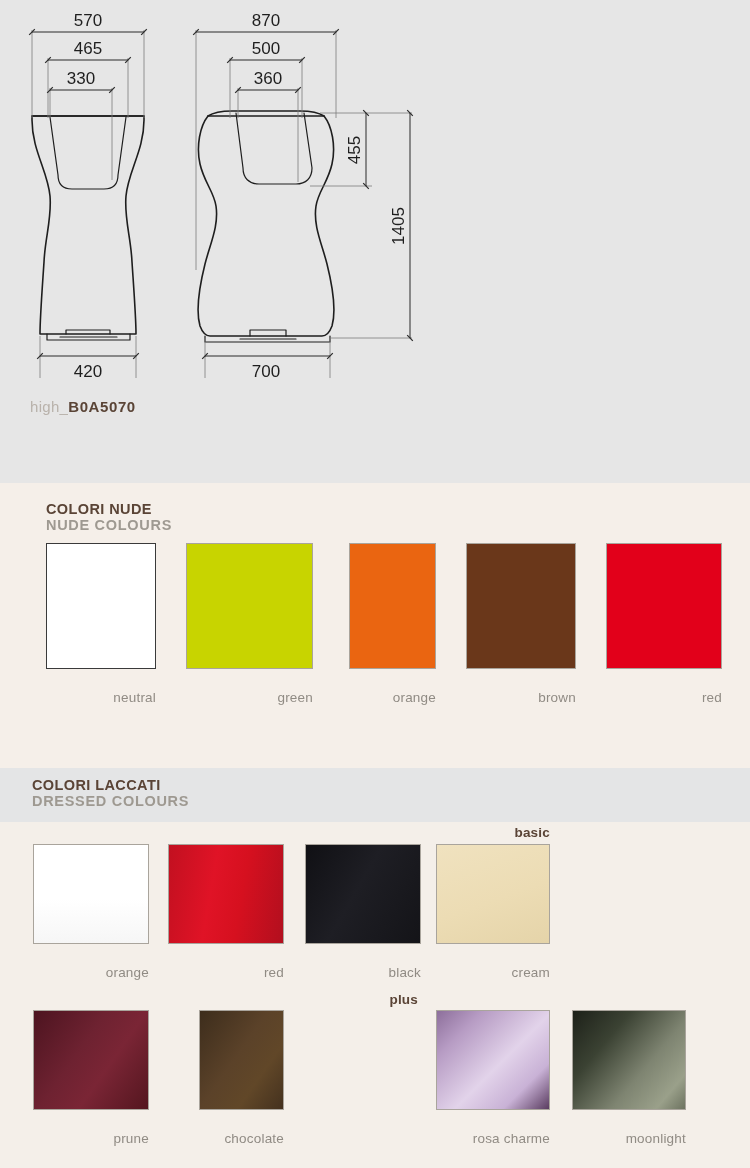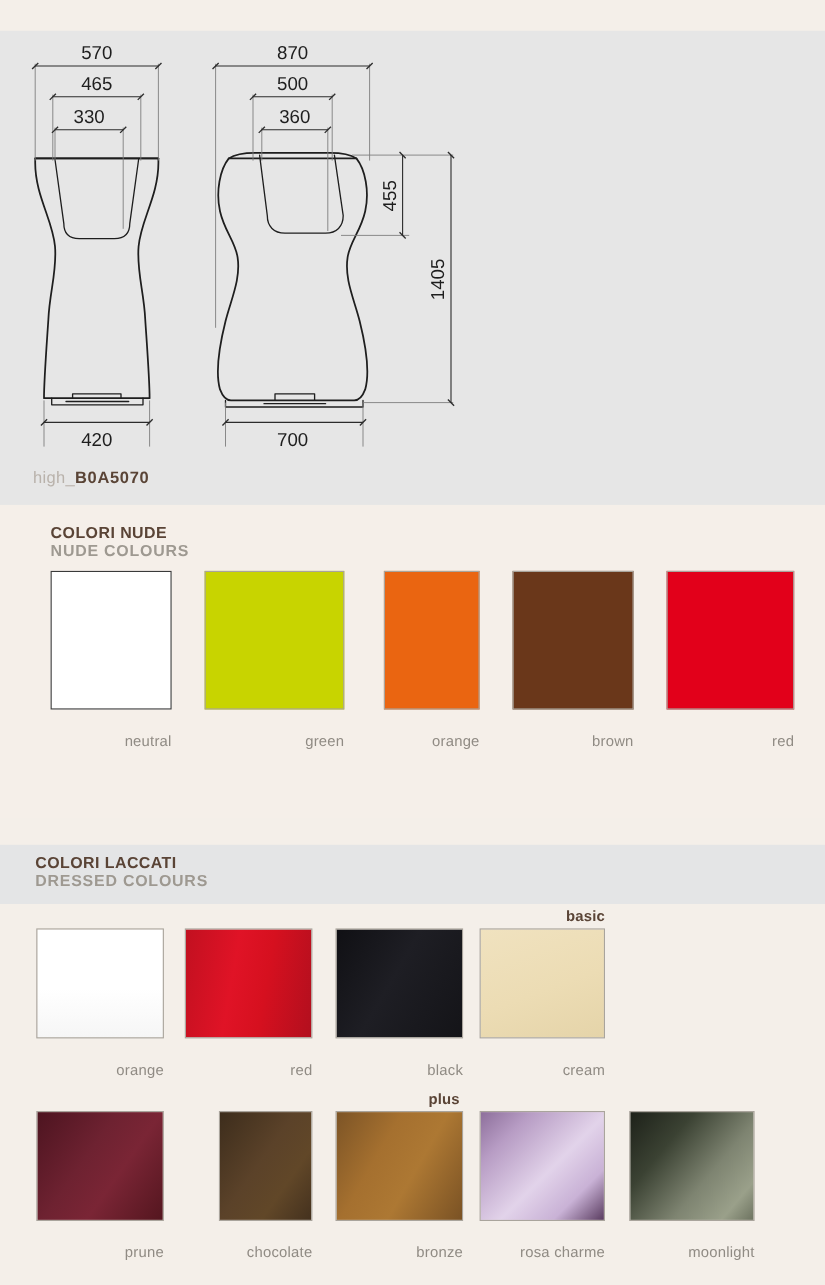--- a/index.html
+++ b/index.html
@@ -8,34 +8,33 @@
     font-family:"Liberation Sans", sans-serif;
     background:#f4efe9;
     position:relative;
     overflow:hidden;
   }
 
   
   #tech-section {
     position:absolute; left:0; top:0; width:750px; height:614px;
     background:#e6e6e6;
-    margin-top:28px;
   }
   #tech-svg { position:absolute; left:0; top:0; }
 
   #product-code {
     position:absolute; left:30px; top:398px;
     font-size:15px; letter-spacing:.3px;
   }
   #product-code .pc-pre { color:#b9b2ab; font-weight:400; }
   #product-code .pc-id  { color:#5a4436; font-weight:700; letter-spacing:.6px; }
 
   
   #nude-section {
-    position:absolute; left:0; top:459px; width:750px; height:285px;
+    position:absolute; left:0; top:483px; width:750px; height:285px;
     background:#f5efe9;
   }
   .sec-head { position:absolute; }
   .sec-head .t1 {
     font-size:14.5px; font-weight:700; color:#5a4436;
     letter-spacing:.4px; line-height:16px;
   }
   .sec-head .t2 {
     font-size:14.5px; font-weight:700; color:#9e9991;
     letter-spacing:.7px; line-height:17px;
@@ -273,24 +272,20 @@
   <div class="grp-label" style="left:290px; top:170px; width:128px;">plus</div>
 
   <div class="swatch-wrap" style="left:33px; top:188px; width:116px;">
     <span class="swatch light-edge" style="height:100px; background:linear-gradient(125deg,#4d1420 0%,#6e2231 40%,#7a2535 62%,#54161f 100%);"></span>
     <div class="sw-label">prune</div>
   </div>
   <div class="swatch-wrap" style="left:168px; top:188px; width:116px;padding-left:31px;">
     <span class="swatch light-edge" style="height:100px; background:linear-gradient(125deg,#3d2d1c 0%,#5b4229 45%,#614728 70%,#44311e 100%);"></span>
     <div class="sw-label">chocolate</div>
   </div>
-  <div class="swatch-wrap" style="left:305px; top:188px; width:116px;">
-    <span class="swatch light-edge" style="height:100px; background:linear-gradient(120deg,#7c5426 0%,#a5702f 35%,#ad7833 60%,#7a5224 100%);"></span>
-    <div class="sw-label">bronze</div>
-  </div>
   <div class="swatch-wrap" style="left:436px; top:188px; width:114px;">
     <span class="swatch light-edge" style="height:100px; background:linear-gradient(135deg,#8d6f9b 0%,#b79cc4 22%,#e2d3ea 55%,#c9b2d6 78%,#5a3c60 100%);"></span>
     <div class="sw-label">rosa charme</div>
   </div>
   <div class="swatch-wrap" style="left:572px; top:188px; width:114px;">
     <span class="swatch light-edge" style="height:100px; background:linear-gradient(130deg,#1d2119 0%,#3b4233 30%,#7e8471 62%,#9aa08a 85%,#6d7360 100%);"></span>
     <div class="sw-label">moonlight</div>
   </div>
 </section>
 

